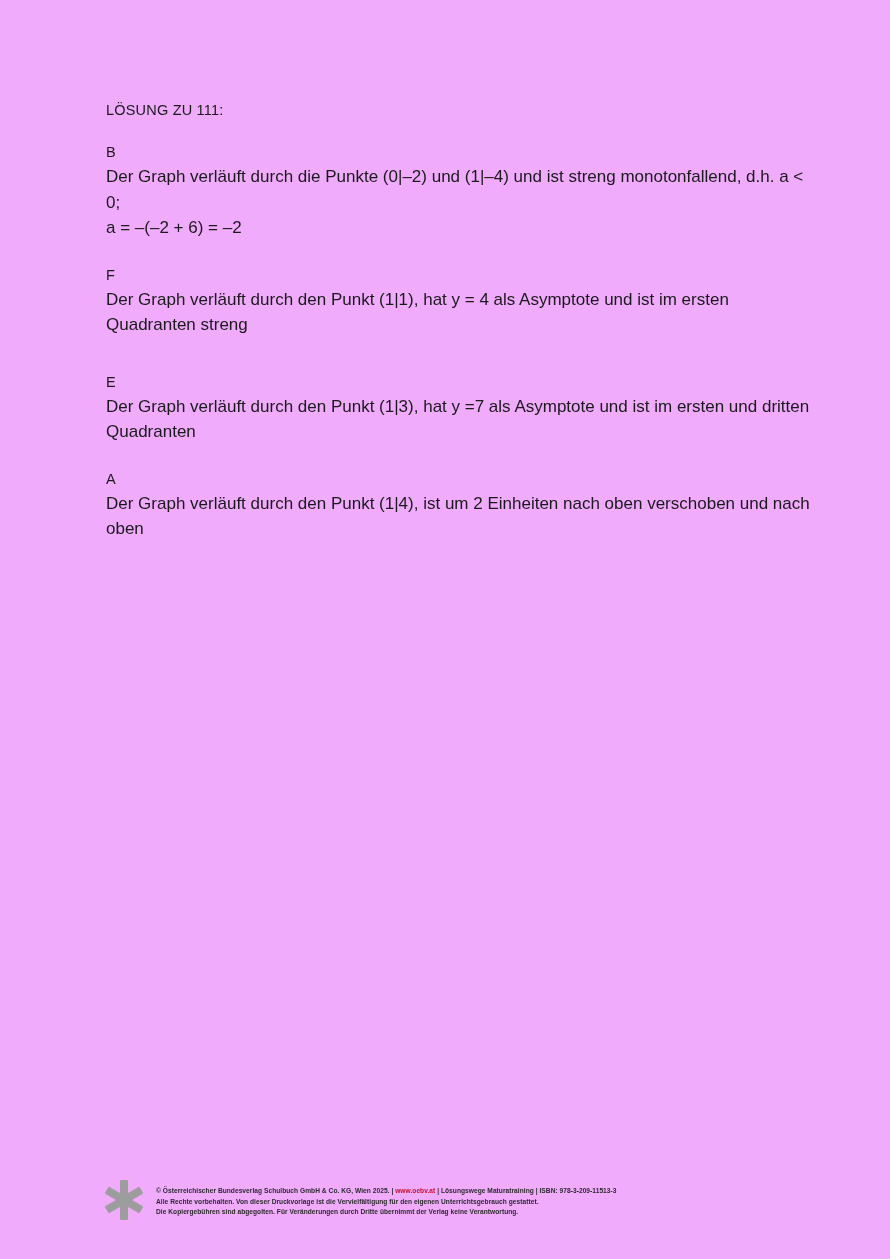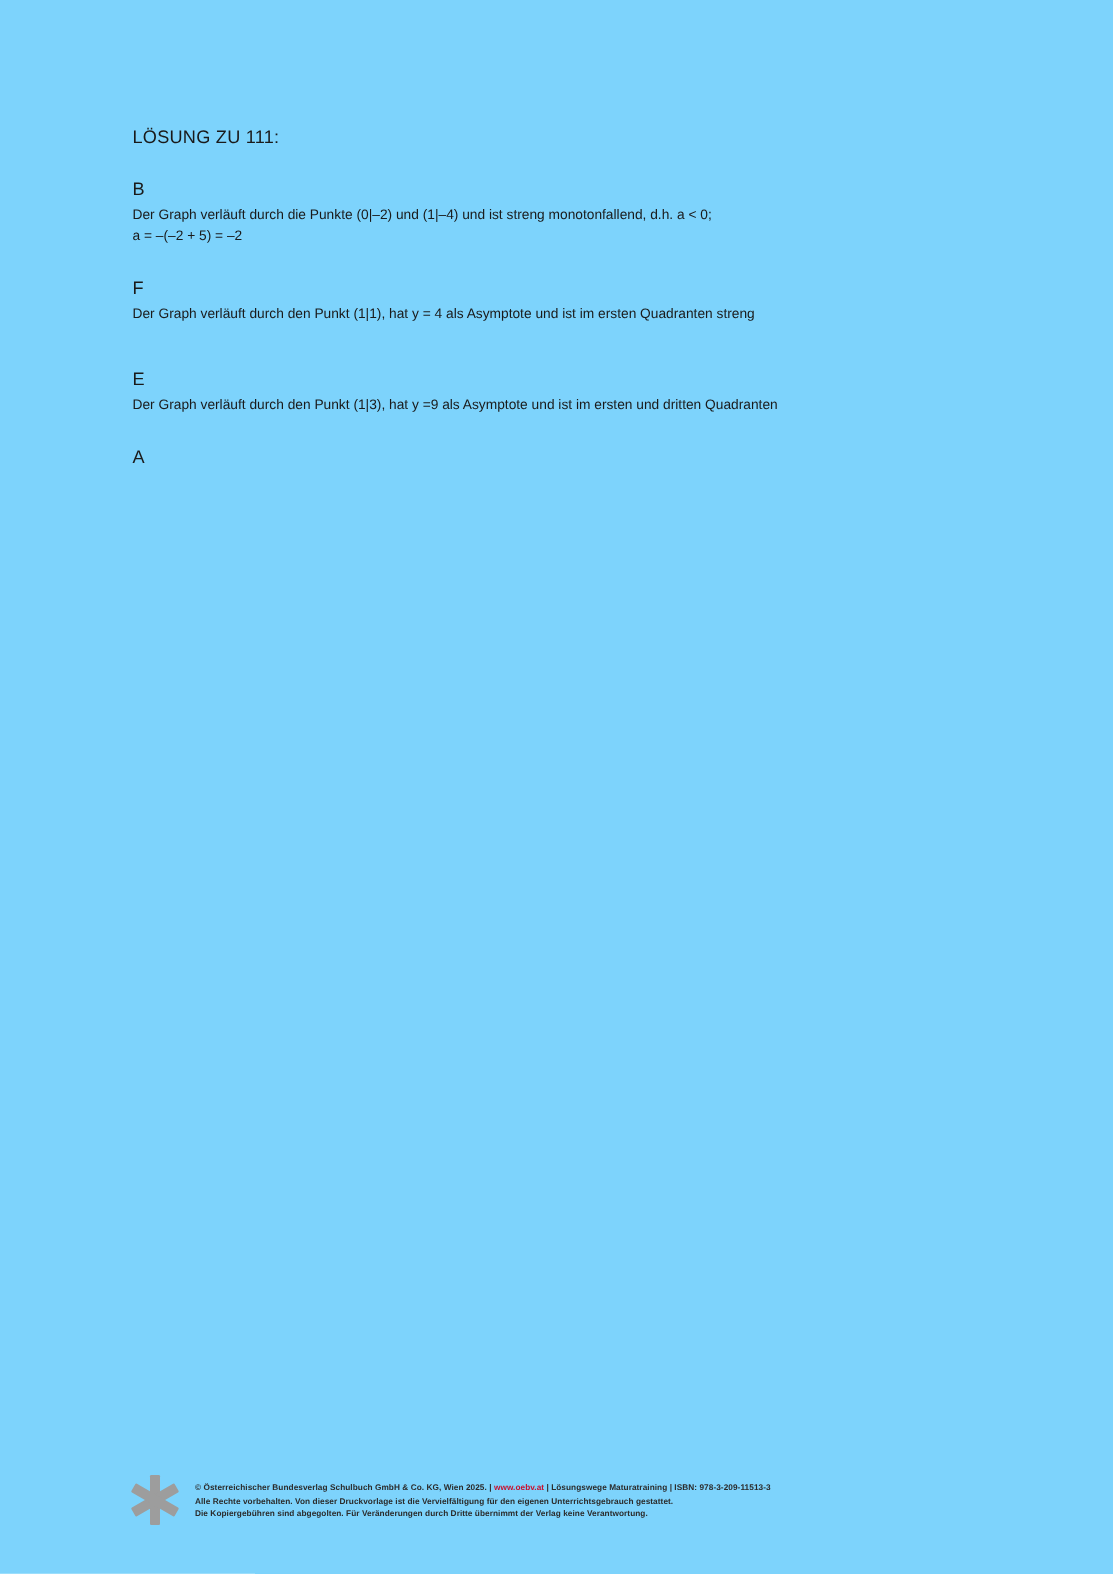--- a/index.html
+++ b/index.html
@@ -11,21 +11,21 @@
     width: 890px;
     height: 1259px;
     position: relative;
     font-family: "Liberation Sans", sans-serif;
     color: #1a1a1a;
     overflow: hidden;
   }
   .page {
     position: absolute;
     inset: 0;
-    background: #7dd3fc;
+    background: #f0abfc;
   }
   .content {
     position: absolute;
     left: 106px;
     top: 100px;
     width: 715px;
   }
   .doc-title {
     font-size: 14.5px;
     line-height: 1.4;
@@ -38,21 +38,21 @@
   }
   .block.gap-large {
     margin-bottom: 34px;
   }
   .block-label {
     font-size: 14.5px;
     line-height: 1.45;
     margin: 0 0 1px 0;
   }
   .block-line {
-    font-size: 11px;
+    font-size: 17px;
     line-height: 1.5;
     margin: 0;
   }
   
   .footer {
     position: absolute;
     left: 0;
     top: 1178px;
     width: 890px;
     height: 70px;
@@ -90,35 +90,36 @@
 
 <div class="page">
 
   <div class="content">
 
     <p class="doc-title">LÖSUNG ZU 111:</p>
 
     <div class="block">
       <p class="block-label">B</p>
       <p class="block-line">Der Graph verläuft durch die Punkte (0|–2) und (1|–4) und ist streng monotonfallend, d.h. a &lt; 0;</p>
-      <p class="block-line">a = –(–2 + 5) = –2</p>
+      <p class="block-line">a = –(–2 + 6) = –2</p>
     </div>
 
     <div class="block gap-large">
       <p class="block-label">F</p>
       <p class="block-line">Der Graph verläuft durch den Punkt (1|1), hat y = 4 als Asymptote und ist im ersten Quadranten streng</p>
     </div>
 
     <div class="block">
       <p class="block-label">E</p>
-      <p class="block-line">Der Graph verläuft durch den Punkt (1|3), hat y =9 als Asymptote und ist im ersten und dritten Quadranten</p>
+      <p class="block-line">Der Graph verläuft durch den Punkt (1|3), hat y =7 als Asymptote und ist im ersten und dritten Quadranten</p>
     </div>
 
     <div class="block">
       <p class="block-label">A</p>
+      <p class="block-line">Der Graph verläuft durch den Punkt (1|4), ist um 2 Einheiten nach oben verschoben und nach oben</p>
     </div>
 
   </div>
 
   <div class="footer">
     <div class="footer-logo">
       <svg viewBox="0 0 40 42" width="40" height="42" aria-hidden="true">
         <g fill="#9d9d9d">
           <rect x="16" y="1" width="8" height="40" rx="1"></rect>
           <rect x="16" y="1" width="8" height="40" rx="1" transform="rotate(60 20 21)"></rect>

